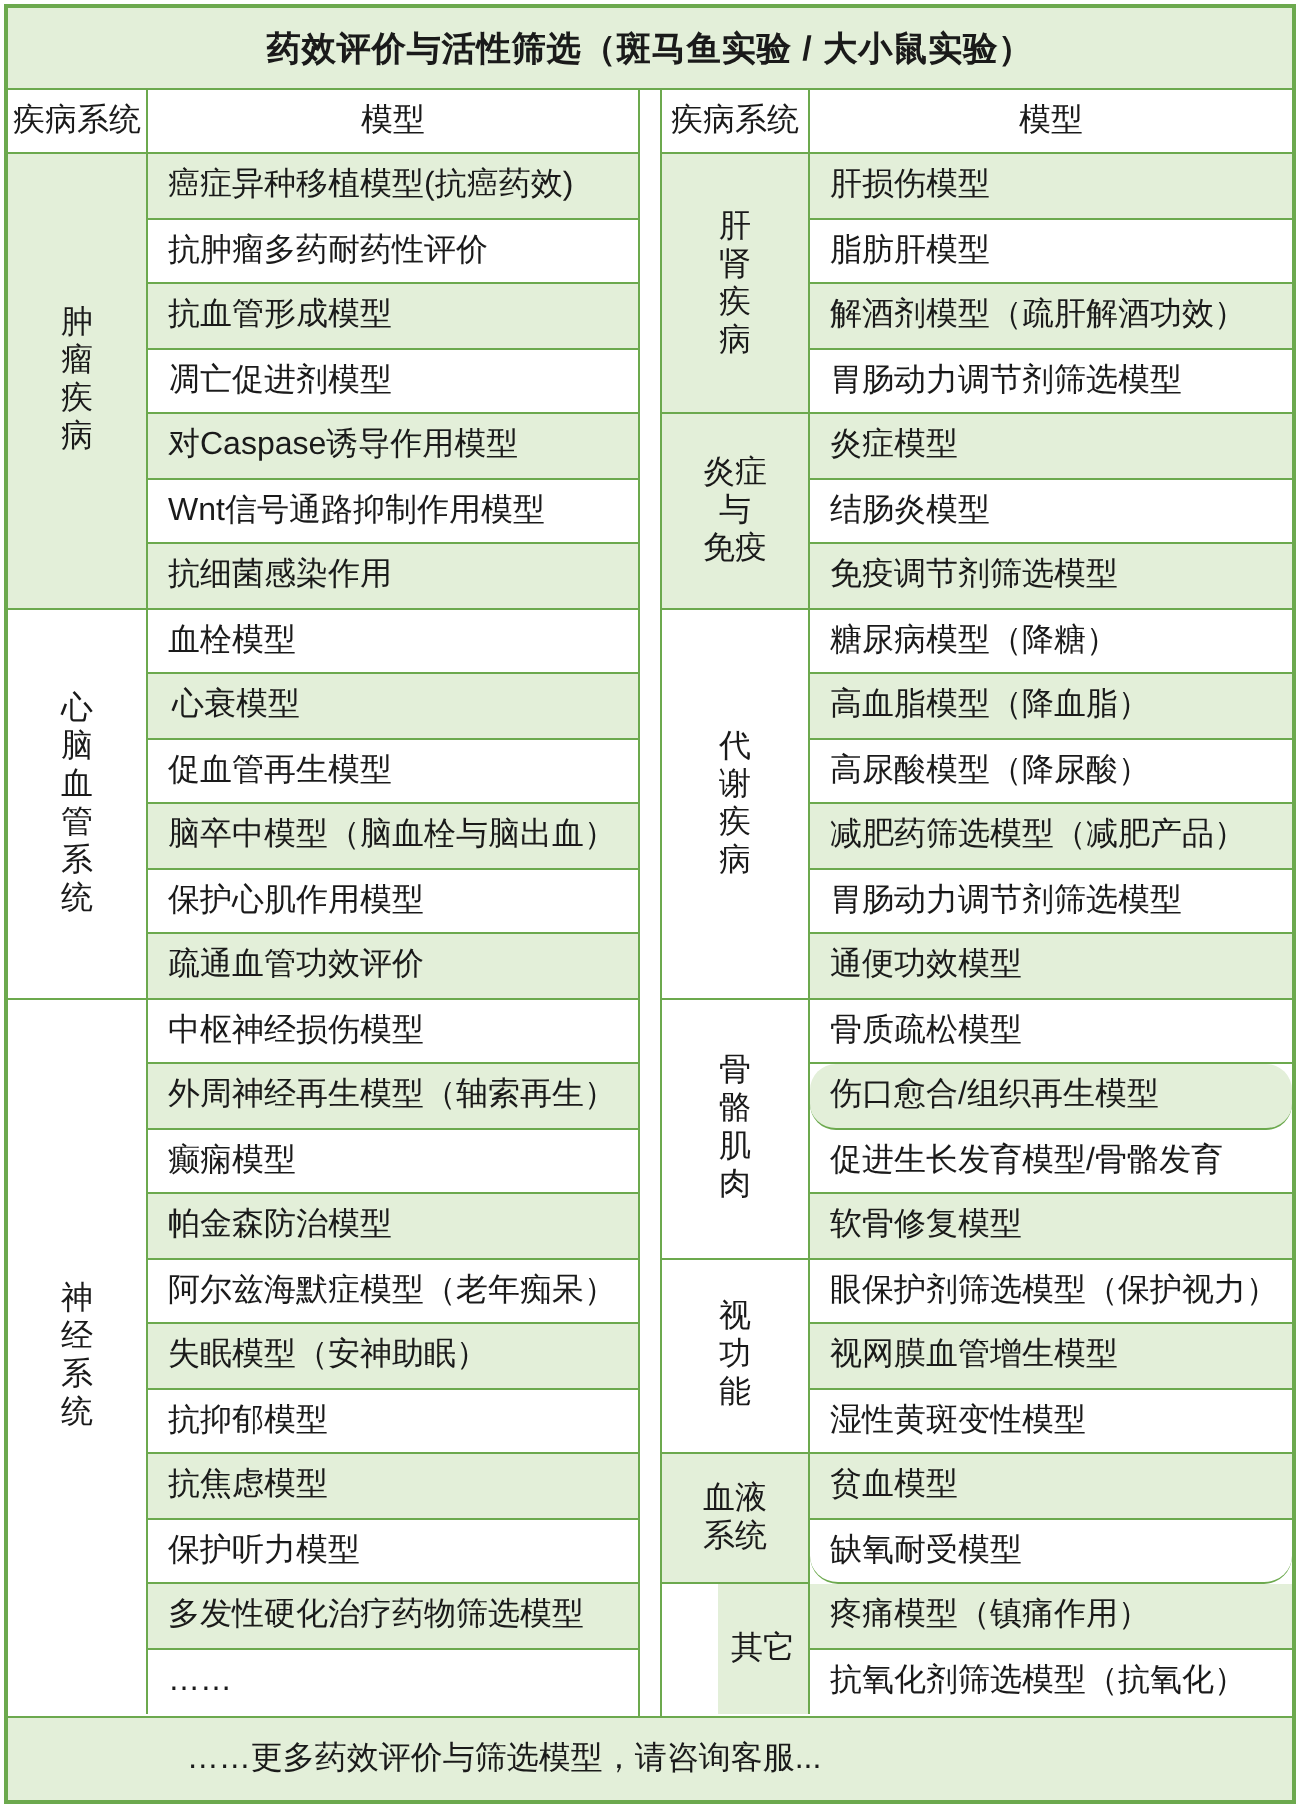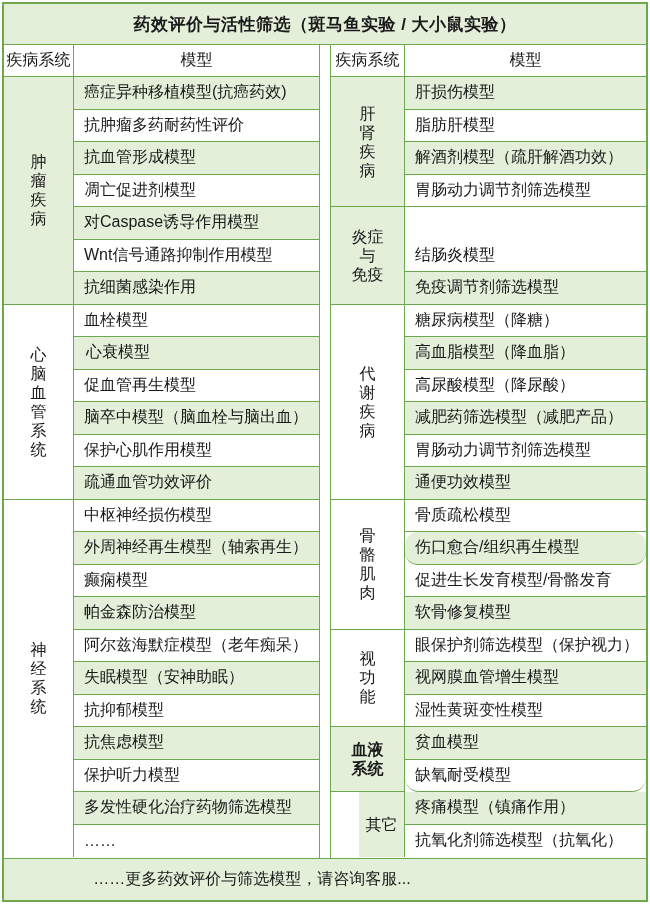--- a/index.html
+++ b/index.html
@@ -124,20 +124,21 @@
 肾
 疾
 病</div>
           <div class="cell modelcell bg-green" style="grid-area: 2 / 2;">肝损伤模型</div>
           <div class="cell modelcell bg-white" style="grid-area: 3 / 2;">脂肪肝模型</div>
           <div class="cell modelcell bg-green" style="grid-area: 4 / 2;">解酒剂模型（疏肝解酒功效）</div>
           <div class="cell modelcell bg-white" style="grid-area: 5 / 2;">胃肠动力调节剂筛选模型</div>
           <div class="cell syscol syslabel bg-green" style="grid-area: 6 / 1 / span 3;">炎症
 与
 免疫</div>
+          <div class="cell modelcell bg-green" style="grid-area: 6 / 2;">炎症模型</div>
           <div class="cell modelcell bg-white" style="grid-area: 7 / 2;">结肠炎模型</div>
           <div class="cell modelcell bg-green" style="grid-area: 8 / 2;">免疫调节剂筛选模型</div>
           <div class="cell syscol syslabel bg-white" style="grid-area: 9 / 1 / span 6;">代
 谢
 疾
 病</div>
           <div class="cell modelcell bg-white" style="grid-area: 9 / 2;">糖尿病模型（降糖）</div>
           <div class="cell modelcell bg-green" style="grid-area: 10 / 2;">高血脂模型（降血脂）</div>
           <div class="cell modelcell bg-white" style="grid-area: 11 / 2;">高尿酸模型（降尿酸）</div>
           <div class="cell modelcell bg-green" style="grid-area: 12 / 2;">减肥药筛选模型（减肥产品）</div>
@@ -150,21 +151,21 @@
           <div class="cell modelcell bg-white" style="grid-area: 15 / 2;">骨质疏松模型</div>
           <div class="cell modelcell bg-green" style="grid-area: 16 / 2; border-radius: 13px;">伤口愈合/组织再生模型</div>
           <div class="cell modelcell bg-white" style="grid-area: 17 / 2;">促进生长发育模型/骨骼发育</div>
           <div class="cell modelcell bg-green" style="grid-area: 18 / 2;">软骨修复模型</div>
           <div class="cell syscol syslabel bg-white" style="grid-area: 19 / 1 / span 3;">视
 功
 能</div>
           <div class="cell modelcell bg-white" style="grid-area: 19 / 2;">眼保护剂筛选模型（保护视力）</div>
           <div class="cell modelcell bg-green" style="grid-area: 20 / 2;">视网膜血管增生模型</div>
           <div class="cell modelcell bg-white" style="grid-area: 21 / 2;">湿性黄斑变性模型</div>
-          <div class="cell syscol syslabel bg-green" style="grid-area: 22 / 1 / span 2; font-weight: bold;">血液
+          <div class="cell syscol syslabel bg-green" style="grid-area: 22 / 1 / span 2;">血液
 系统</div>
           <div class="cell modelcell bg-green" style="grid-area: 22 / 2;">贫血模型</div>
           <div class="cell modelcell bg-white" style="grid-area: 23 / 2; border-radius: 14px;">缺氧耐受模型</div>
           <div class="cell syscol syslabel bg-green no-bb" style="grid-area: 24 / 1 / span 2; margin-left: 28px;">其它</div>
           <div class="cell modelcell bg-green" style="grid-area: 24 / 2;">疼痛模型（镇痛作用）</div>
           <div class="cell modelcell bg-white no-bb" style="grid-area: 25 / 2;">抗氧化剂筛选模型（抗氧化）</div>
         </div>
 
     </div>
 

